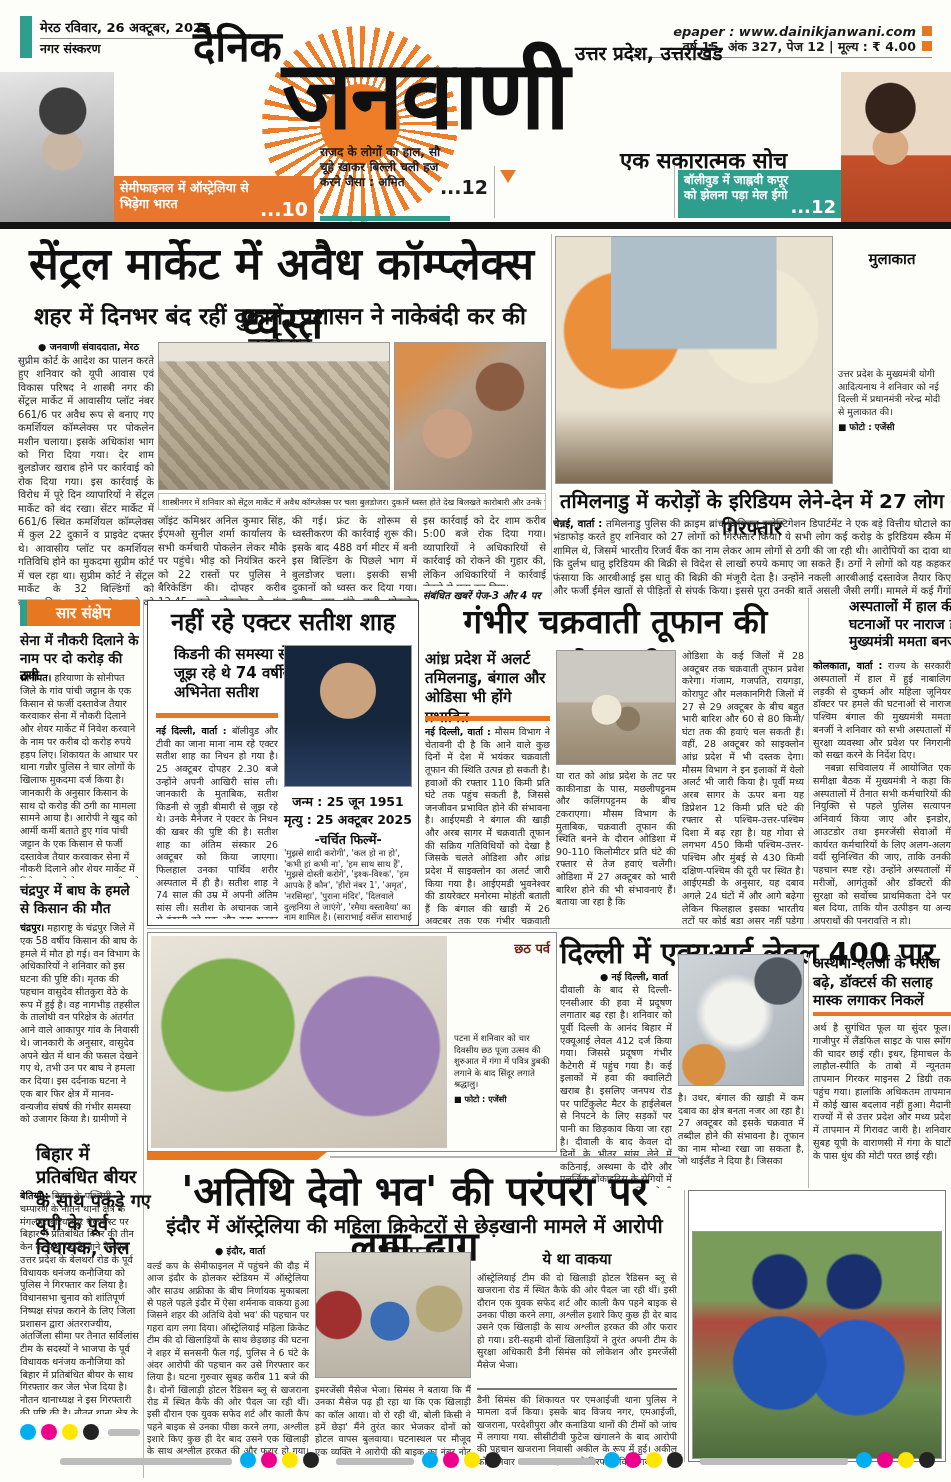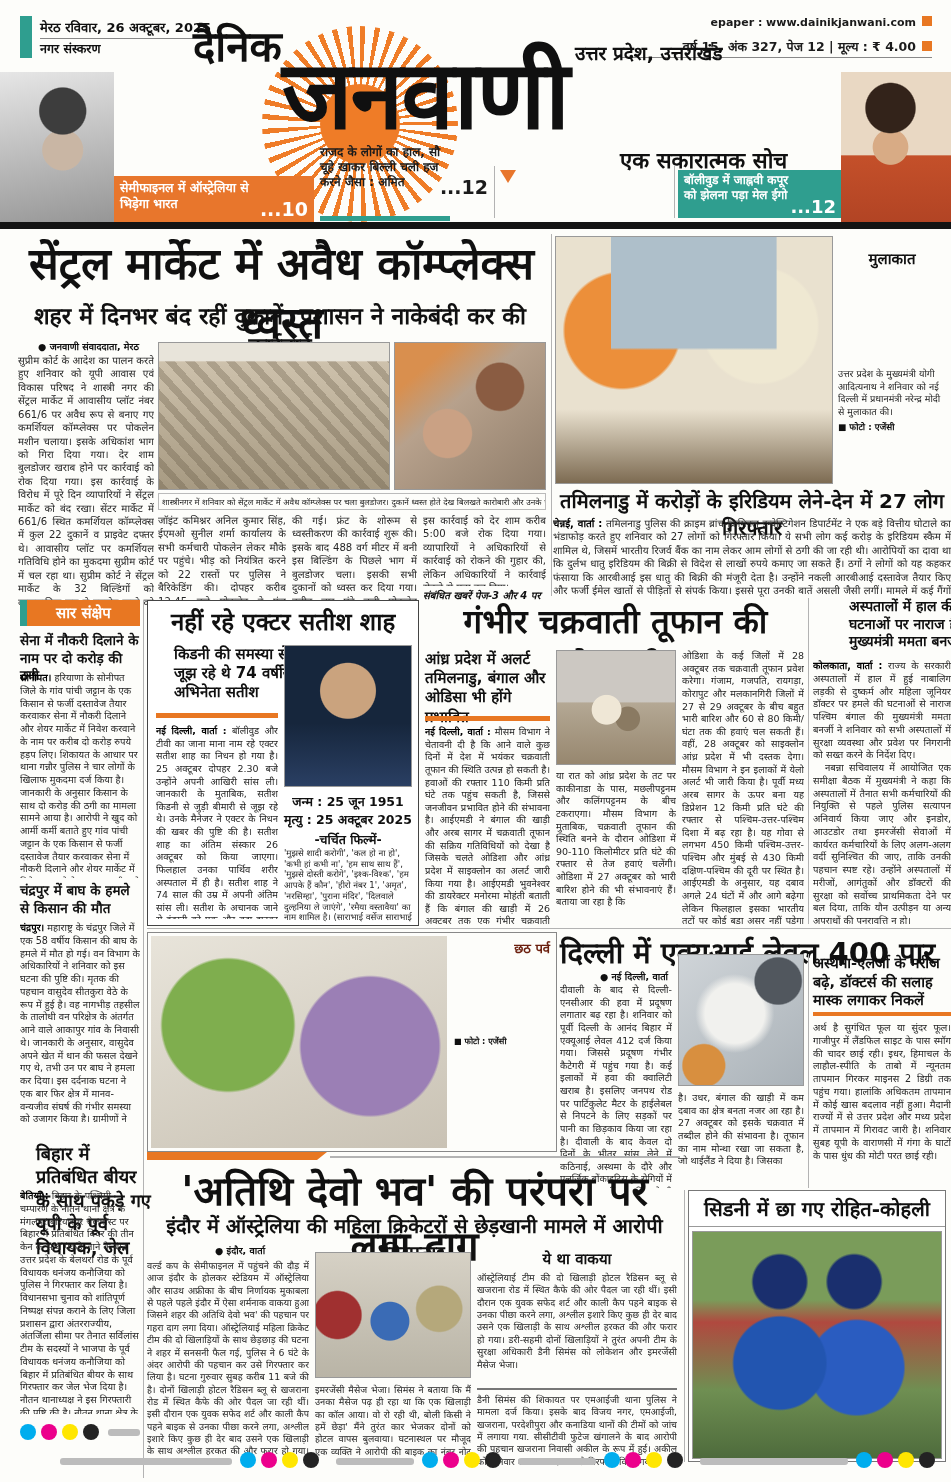--- a/index.html
+++ b/index.html
@@ -59,21 +59,21 @@
     linear-gradient(180deg,#7a9c5a 0 30%,#b0493f 40%,#6f8f52 70%,#4e6b3c 100%);}
 </style>
 </head>
 <body>
 
 <div class="abs" style="left:0;top:0;width:951px;height:229px;">
   <div class="abs" style="left:20px;top:16px;width:12px;height:42px;background:#2f9e8f;"></div>
   <div class="abs hl" style="left:40px;top:18px;width:230px;font-size:13px;border-bottom:1px solid #888;padding-bottom:2px;">मेरठ रविवार, 26 अक्टूबर, 2025</div>
   <div class="abs hl" style="left:40px;top:40px;width:160px;font-size:12.5px;">नगर संस्करण</div>
 
-  <div class="abs" style="left:620px;top:16px;width:312px;text-align:right;font-size:11px;font-weight:bold;">
+  <div class="abs" style="left:620px;top:24px;width:312px;text-align:right;font-size:13px;font-weight:bold;font-style:italic;">
     <span>epaper : www.dainikjanwani.com</span><span class="osq"></span>
   </div>
   <div class="abs" style="left:620px;top:38px;width:312px;text-align:right;font-size:12.5px;font-weight:bold;border-bottom:1px solid #888;padding-bottom:2px;">
     <span>वर्ष 15, अंक 327, पेज 12 | मूल्य : ₹ 4.00</span><span class="osq"></span>
   </div>
 
   <div class="abs" id="sunburst"></div>
   <div class="abs hl" style="left:193px;top:16px;font-size:42px;z-index:1;">दैनिक</div>
   <div class="abs hl" style="left:282px;top:34px;width:530px;font-size:95px;line-height:1.3;z-index:1;letter-spacing:-2px;">जनवाणी</div>
   <div class="abs hl" style="left:575px;top:40px;font-size:19px;z-index:2;">उत्तर प्रदेश, उत्तराखंड</div>
@@ -187,20 +187,21 @@
     <b>कोलकाता, वार्ता :</b> <span>राज्य के सरकारी अस्पतालों में हाल में हुई नाबालिग लड़की से दुष्कर्म और महिला जूनियर डॉक्टर पर हमले की घटनाओं से नाराज पश्चिम बंगाल की मुख्यमंत्री ममता बनर्जी ने शनिवार को सभी अस्पतालों में सुरक्षा व्यवस्था और प्रवेश पर निगरानी को सख्त करने के निर्देश दिए।</span>
     <div style="text-indent:12px;">नबन्ना सचिवालय में आयोजित एक समीक्षा बैठक में मुख्यमंत्री ने कहा कि अस्पतालों में तैनात सभी कर्मचारियों की नियुक्ति से पहले पुलिस सत्यापन अनिवार्य किया जाए और इनडोर, आउटडोर तथा इमरजेंसी सेवाओं में कार्यरत कर्मचारियों के लिए अलग-अलग वर्दी सुनिश्चित की जाए, ताकि उनकी पहचान स्पष्ट रहे। उन्होंने अस्पतालों में मरीजों, आगंतुकों और डॉक्टरों की सुरक्षा को सर्वोच्च प्राथमिकता देने पर बल दिया, ताकि यौन उत्पीड़न या अन्य अपराधों की पुनरावृत्ति न हो।</div>
   </div>
 </div>
 <div class="abs hrule" style="left:147px;top:928px;width:804px;"></div>
 
 <div class="abs" style="left:147px;top:932px;width:410px;height:220px;border:1px solid #888;">
   <div class="abs photo" id="ph-chhath" style="left:3px;top:3px;width:296px;height:212px;border:none;"></div>
   <div class="abs hl" style="left:306px;top:6px;width:100px;font-size:13px;color:#6b1f0e;text-align:right;padding-right:4px;">छठ पर्व</div>
   <div class="abs" style="left:306px;top:100px;width:98px;font-size:8.6px;line-height:1.35;color:#222;">
+    <div>पटना में शनिवार को चार दिवसीय छठ पूजा उत्सव की शुरुआत में गंगा में पवित्र डुबकी लगाने के बाद सिंदूर लगाते श्रद्धालु।</div>
     <div class="hl" style="margin-top:3px;font-size:8.2px;">■ फोटो : एजेंसी</div>
   </div>
 </div>
 
 <div>
   <div class="abs hl" style="left:560px;top:932px;width:391px;font-size:29px;">दिल्ली में एक्यूआई लेवल 400 पार</div>
   <div class="abs hl" style="left:600px;top:970px;width:130px;font-size:9.5px;">● नई दिल्ली, वार्ता</div>
   <div class="abs jtxt" style="left:560px;top:984px;width:112px;height:204px;font-size:9.5px;"><span>दीवाली के बाद से दिल्ली-एनसीआर की हवा में प्रदूषण लगातार बढ़ रहा है। शनिवार को पूर्वी दिल्ली के आनंद बिहार में एक्यूआई लेवल 412 दर्ज किया गया। जिससे प्रदूषण गंभीर कैटेगरी में पहुंच गया है। कई इलाकों में हवा की क्वालिटी खराब है। इसलिए जनपथ रोड पर पार्टिकुलेट मैटर के हाईलेबल से निपटने के लिए सड़कों पर पानी का छिड़काव किया जा रहा है। दीवाली के बाद केवल दो दिनों के भीतर सांस लेने में कठिनाई, अस्थमा के दौरे और एलर्जिक ब्रोंकाइटिस के रोगियों में लगभग 30 प्रतिशत की बढ़ोतरी देखी गई है। डॉक्टरों ने मास्क लगाने की सलाह दी</span></div>
   <div class="abs photo" id="ph-smog" style="left:678px;top:954px;width:126px;height:132px;"></div>
   <div class="abs jtxt" style="left:678px;top:1092px;width:126px;height:96px;font-size:9.5px;"><span>है। उधर, बंगाल की खाड़ी में कम दबाव का क्षेत्र बनता नजर आ रहा है। 27 अक्टूबर को इसके चक्रवात में तब्दील होने की संभावना है। तूफान का नाम मोन्था रखा जा सकता है, जो थाईलैंड ने दिया है। जिसका</span></div>
@@ -224,21 +225,20 @@
   <div class="abs" style="left:477px;top:1248px;width:200px;height:230px;">
     <div class="hl center" style="font-size:15px;">ये था वाकया</div>
     <div class="jtxt" style="height:112px;font-size:9.3px;margin-top:4px;"><span>ऑस्ट्रेलियाई टीम की दो खिलाड़ी होटल रैडिसन ब्लू से खजराना रोड में स्थित कैफे की ओर पैदल जा रही थीं। इसी दौरान एक युवक सफेद शर्ट और काली कैप पहने बाइक से उनका पीछा करने लगा, अश्लील इशारे किए कुछ ही देर बाद उसने एक खिलाड़ी के साथ अश्लील हरकत की और फरार हो गया। डरी-सहमी दोनों खिलाड़ियों ने तुरंत अपनी टीम के सुरक्षा अधिकारी डैनी सिमंस को लोकेशन और इमरजेंसी मैसेज भेजा।</span></div>
     <div style="height:2px;background:#777;margin:4px 0;"></div>
     <div class="jtxt" style="height:100px;font-size:9.3px;"><span>डैनी सिमंस की शिकायत पर एमआईजी थाना पुलिस ने मामला दर्ज किया। इसके बाद विजय नगर, एमआईजी, खजराना, परदेशीपुरा और कनाडिया थानों की टीमों को जांच में लगाया गया. सीसीटीवी फुटेज खंगालने के बाद आरोपी की पहचान खजराना निवासी अकील के रूप में हुई। अकील को शनिवार शाम आजाद नगर से गिरफ्तार किया गया।</span></div>
   </div>
   <div class="abs vrule" style="left:684px;top:1190px;height:272px;"></div>
 </div>
 
 <div class="abs" style="left:688px;top:1190px;width:258px;height:272px;border:1px solid #777;background:#fff;">
-  <div class="hl center" style="height:36px;line-height:36px;font-size:20px;border-bottom:1px solid #999;">सिडनी में छा गए रोहित-कोहली</div>
   <div class="abs photo" id="ph-sydney" style="left:3px;top:40px;width:250px;height:228px;"></div>
 </div>
 
 <div>
   <div class="abs graybar" style="left:60px;top:1458px;width:172px;"></div>
   <div class="abs" style="left:240px;top:1452px;">
     <span class="dot c-cyan"></span><span class="dot c-mag"></span><span class="dot c-yel"></span><span class="dot c-blk"></span>
   </div>
   <div class="abs graybar" style="left:336px;top:1458px;width:78px;"></div>
   <div class="abs" style="left:422px;top:1452px;">

